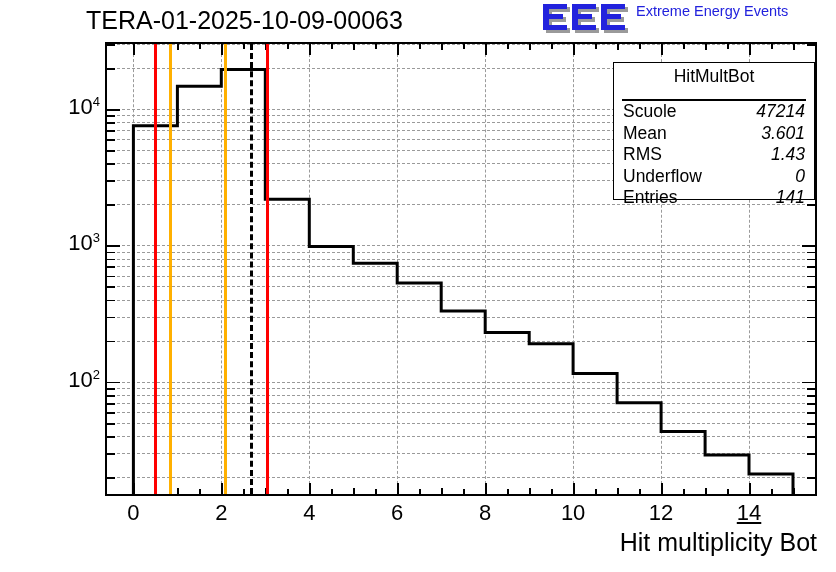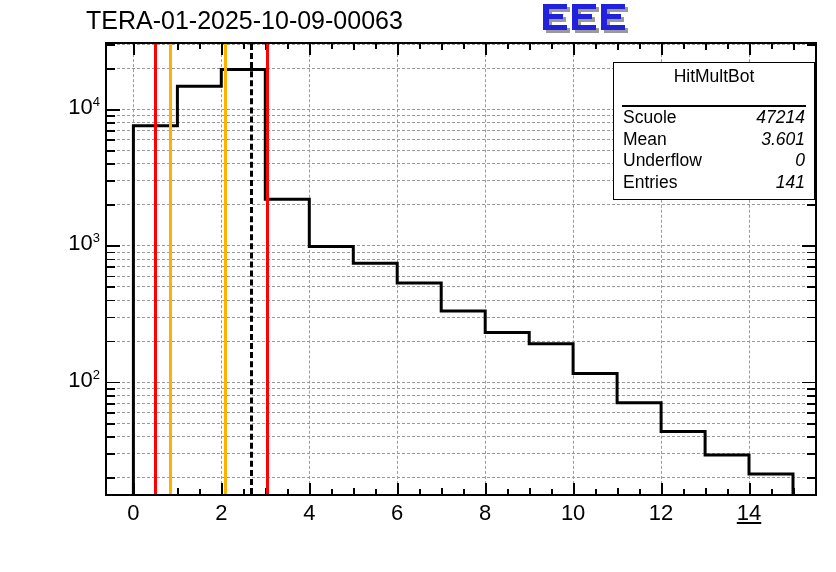--- a/index.html
+++ b/index.html
@@ -58,21 +58,21 @@
   .mline.solid-orange{border-left:3px solid #ffb000;}
   .mline.dashed-black{border-left:3px dashed #000000;}
 
   
   .stats{
     position:absolute;left:613px;top:62px;width:202px;height:138px;
     border:1px solid #000;background:#fff;box-sizing:border-box;
     font-size:17.5px;color:#000;padding:0;
   }
   .stats .sname{
-    text-align:center;padding:1px 0 18px 0;border-bottom:2px solid #000;
+    text-align:center;padding:1px 0 12px 0;border-bottom:2px solid #000;
     margin:2px 8px 0 8px;
   }
   .srow{display:flex;justify-content:space-between;padding:0 9px;line-height:21.5px;}
   .srow .k{text-align:left;}
   .srow .v{text-align:right;font-style:italic;}
 </style>
 </head>
 <body>
 
 <div id="root">
@@ -106,20 +106,21 @@
           <rect x="32" y="22" width="24" height="5"></rect>
           <rect x="32" y="1" width="6" height="26"></rect>
           <rect x="61" y="1" width="24" height="5"></rect>
           <rect x="61" y="11" width="20" height="5"></rect>
           <rect x="61" y="22" width="24" height="5"></rect>
           <rect x="61" y="1" width="6" height="26"></rect>
         </g>
       </svg>
     </div>
     <div class="eee-text">
+      <div>Extreme Energy Events</div>
     </div>
   </div>
 
   <div class="frame">
     <div class="plotclip" id="plotclip">
 
     <div class="vgrid" style="left: 26.3851px;"></div>
         <div class="vgrid" style="left: 114.335px;"></div>
         <div class="vgrid" style="left: 202.286px;"></div>
         <div class="vgrid" style="left: 290.236px;"></div>
@@ -296,33 +297,38 @@
       <div class="xlab" style="left: 573.137px; top: 500px;">10</div>
       <div class="xlab" style="left: 661.087px; top: 500px;">12</div>
       <div class="xlab" style="left: 749.037px; top: 500px; text-decoration: underline;">14</div>
     </div>
   <div id="ylabels">
       <div class="ylab" style="left: 40px; width: 60px; top: 366.684px;">10<sup>2</sup></div>
       <div class="ylab" style="left: 40px; width: 60px; top: 230.363px;">10<sup>3</sup></div>
       <div class="ylab" style="left: 40px; width: 60px; top: 94.0417px;">10<sup>4</sup></div>
     </div>
 
+  <div class="axis-title">Hit multiplicity Bot</div>
 
   <div class="stats">
     <div class="sname">HitMultBot</div>
     <div id="statsrows">
         <div class="srow">
           <span class="k">Scuole</span>
           <span class="v">47214</span>
         </div>
         <div class="srow">
           <span class="k">Mean</span>
           <span class="v">3.601</span>
         </div>
         <div class="srow">
+          <span class="k">RMS</span>
+          <span class="v">1.43</span>
+        </div>
+        <div class="srow">
           <span class="k">Underflow</span>
           <span class="v">0</span>
         </div>
         <div class="srow">
           <span class="k">Entries</span>
           <span class="v">141</span>
         </div>
       </div>
   </div>
 

